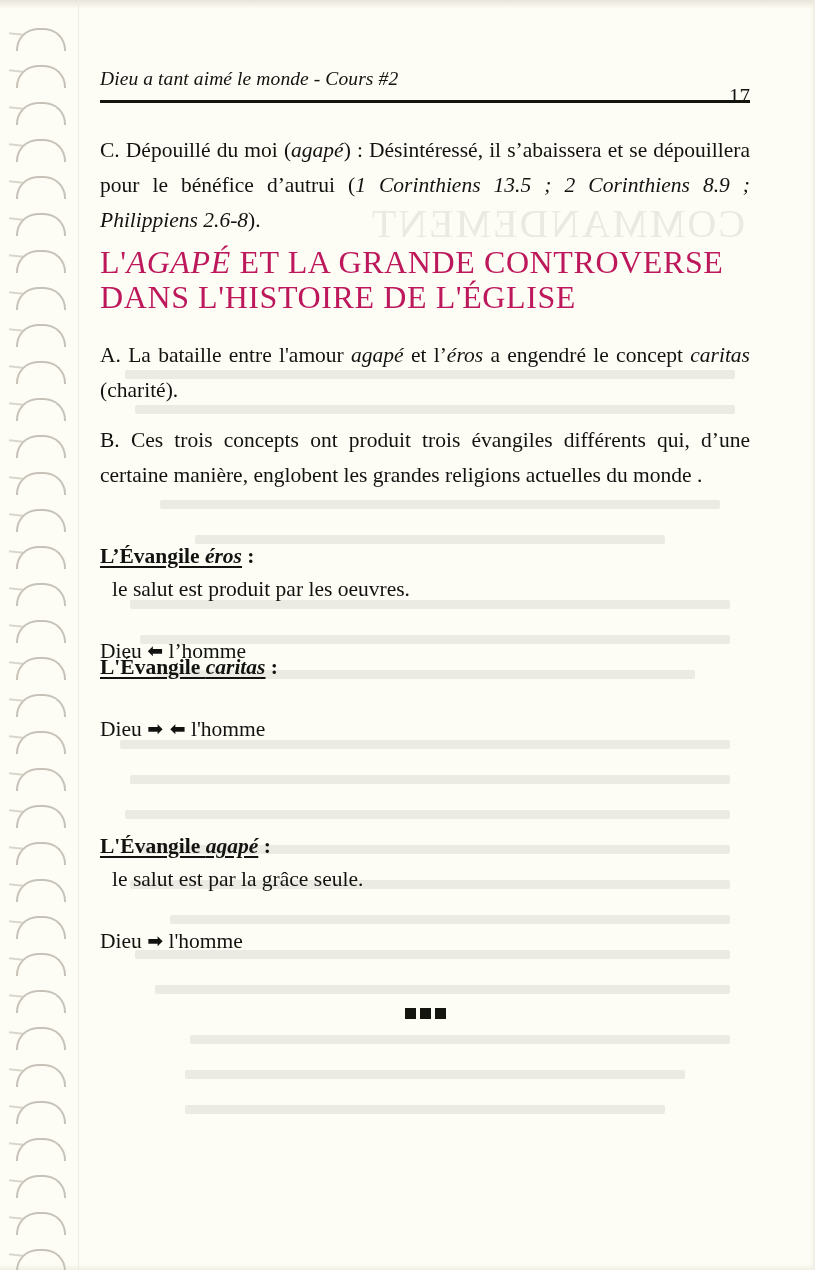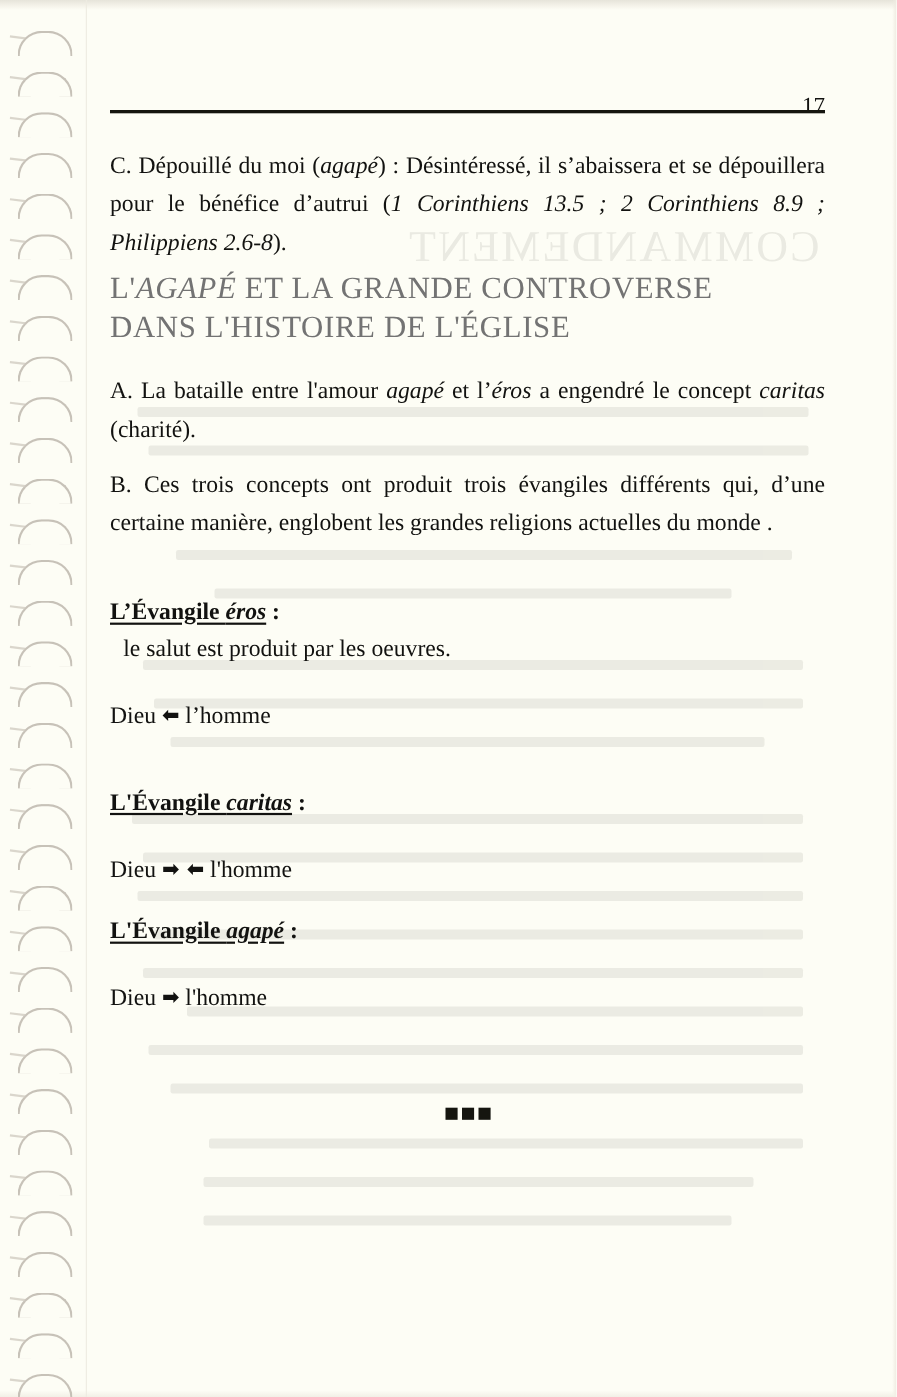--- a/index.html
+++ b/index.html
@@ -149,25 +149,25 @@
     text-align: justify;
     text-justify: inter-word;
   }
   .para i { font-style: italic; }
 
   #heading {
     position: absolute;
     left: 0;
     top: 245px;
     width: 650px;
-    font-size: 28px;
+    font-size: 32px;
     line-height: 35px;
     letter-spacing: .6px;
     font-variant: normal;
-    color: #737373;
+    color: #be185d;
   }
   #heading .hl { font-style: italic; }
 
   .sub {
     position: absolute;
     width: 650px;
     font-size: 21.5px;
     line-height: 33px;
   }
   .sub-title {
@@ -279,44 +279,46 @@
       <div class="coil" style="top: 1138px;"></div>
       <div class="coil" style="top: 1175px;"></div>
       <div class="coil" style="top: 1212px;"></div>
       <div class="coil" style="top: 1249px;"></div>
     </div>
   <div id="gutter"></div>
 
   <div id="content">
 
     <div id="runhead">
+      <span id="runhead-title">Dieu a tant aimé le monde - Cours #2</span>
       <span id="runhead-page">17</span>
     </div>
     <div id="runhead-rule"></div>
 
     <div class="para" style="top:133px;"><span>C.  Dépouillé du moi (</span><i>agapé</i><span>) : Désintéressé, il s’abaissera et se dépouillera pour le bénéfice d’autrui (</span><i>1 Corinthiens 13.5 ; 2 Corinthiens 8.9 ; Philippiens 2.6-8</i><span>).</span></div>
 
     <div id="heading"><span>L'</span><span class="hl">AGAPÉ</span><span> ET LA GRANDE CONTROVERSE</span><br><span>DANS L'HISTOIRE DE L'ÉGLISE</span></div>
 
     <div class="para" style="top:338px;"><span>A. La bataille entre l'amour </span><i>agapé</i><span> et l’</span><i>éros</i><span> a engendré le concept </span><i>caritas</i><span> (charité).</span></div>
 
     <div class="para" style="top:423px;">B. Ces trois concepts ont produit trois évangiles différents qui, d’une certaine manière, englobent les grandes religions actuelles du monde .</div>
 
     <div class="sub" style="top:540px;">
       <span class="sub-title"><u><span>L’Évangile </span><span class="it">éros</span></u><span> :</span></span>
       <span class="sub-desc">le salut est produit par les oeuvres.</span>
       <span class="arrow-line" style="margin-top:28px;"><span>Dieu</span>&nbsp;<span class="arw">⬅</span>&nbsp;<span>l’homme</span></span>
     </div>
 
-    <div class="sub" style="top:713px;">
+    <div class="sub" style="top:651px;">
       <span class="sub-title"><u><span>L'Évangile </span><span class="it">caritas</span></u><span> :</span></span>
       <span class="arrow-line" style="margin-top:28px;"><span>Dieu</span>&nbsp;<span class="arw">➡ ⬅</span>&nbsp;<span>l'homme</span></span>
     </div>
 
     <div class="sub" style="top:830px;">
       <span class="sub-title"><u><span>L'Évangile </span><span class="it">agapé</span></u><span> :</span></span>
+      <span class="sub-desc">le salut est par la grâce seule.</span>
       <span class="arrow-line" style="margin-top:28px;"><span>Dieu</span>&nbsp;<span class="arw">➡</span>&nbsp;<span>l'homme</span></span>
     </div>
 
     <div id="ornament"><span class="orn-sq"></span><span class="orn-sq"></span><span class="orn-sq"></span></div>
 
   </div>
 </div>
 
 </body></html>

